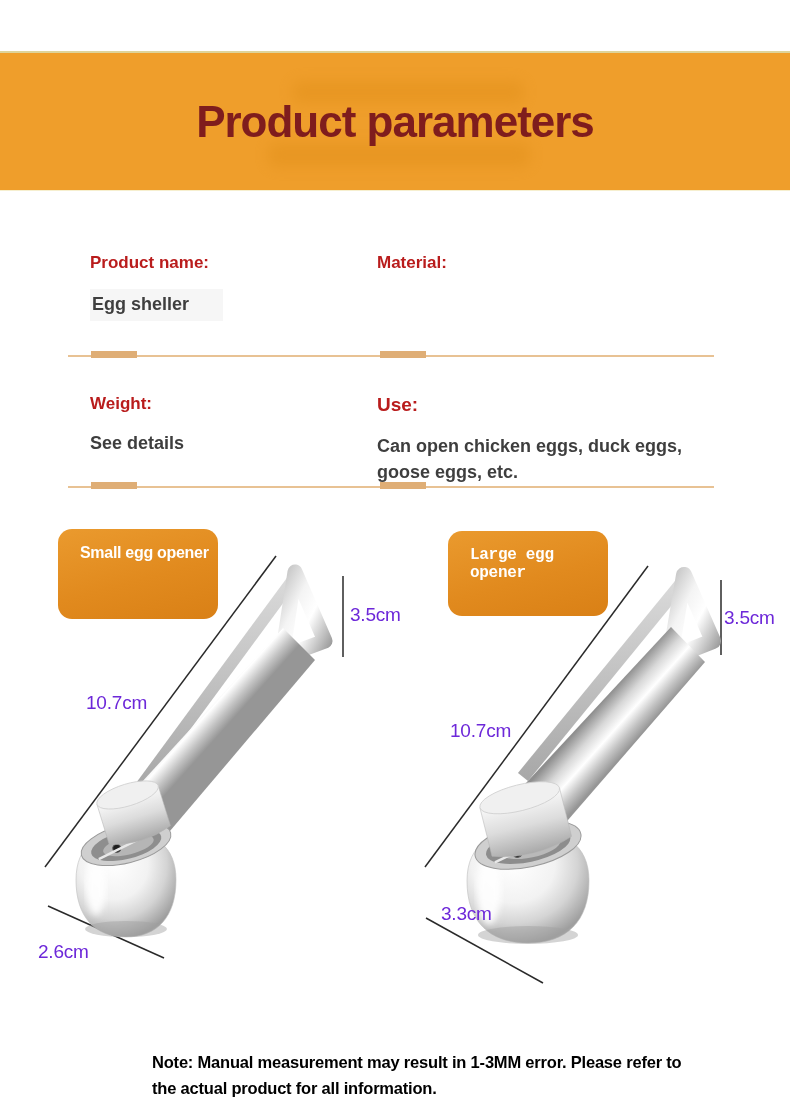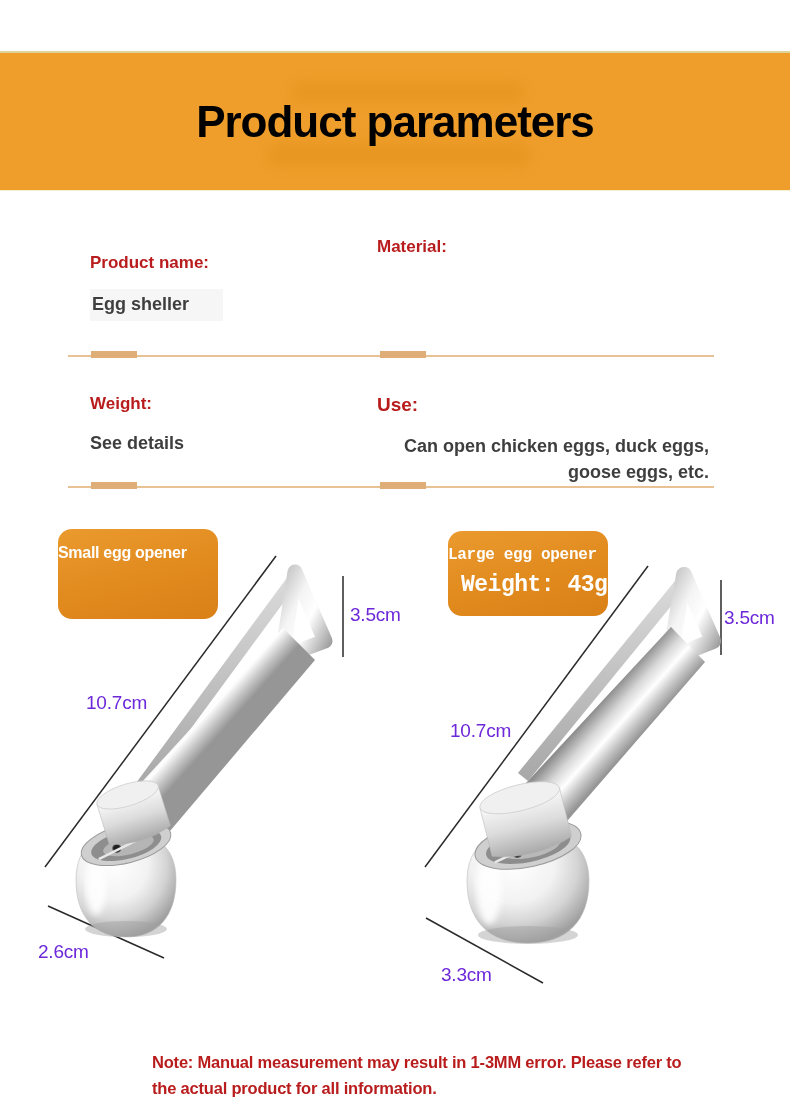--- a/index.html
+++ b/index.html
@@ -7,67 +7,67 @@
         font-family:"Liberation Sans",sans-serif;overflow:hidden;}
 
   
   .banner{position:absolute;left:0;top:51px;width:790px;height:137px;
           background:#ef9e2b;border-top:2px solid #ded49b;border-bottom:1px solid #f6efcf;}
   .wm{position:absolute;background:#d8860f;opacity:.30;filter:blur(7px);border-radius:8px;}
   .wm1{left:292px;top:28px;width:232px;height:22px;}
   .wm2{left:268px;top:90px;width:262px;height:24px;}
   .banner-title{position:absolute;left:0;top:0;width:100%;height:100%;margin:0;
           display:flex;align-items:center;justify-content:center;
-          color:#000000;font-size:44px;font-weight:bold;letter-spacing:-1px;}
+          color:#7f1d1d;font-size:44px;font-weight:bold;letter-spacing:-1px;}
 
   
   .spec{position:absolute;}
   .spec-label{font-size:17px;font-weight:bold;color:#b91c1c;line-height:1.2;}
-  .spec-value{margin-top:16px;font-size:18px;font-weight:bold;color:#3e3e3e;line-height:1.45;text-align:right;}
+  .spec-value{margin-top:16px;font-size:18px;font-weight:bold;color:#3e3e3e;line-height:1.45;}
   .ghost{display:inline-block;background:#f6f6f6;padding:2px 34px 4px 2px;}
   .wide{width:332px;}
 
   .divider{position:absolute;left:0;width:790px;height:9px;}
   .dline{position:absolute;display:block;left:68px;top:4px;width:646px;height:2px;background:#e8c294;}
   .dtick{position:absolute;display:block;top:0;width:46px;height:7px;background:#dfae76;}
 
   
   .badge{position:absolute;width:160px;border-radius:14px;color:#fff;
          background:linear-gradient(165deg,#ea9a2e 0%,#e18a1e 55%,#d98016 100%);}
-  .badge-title{margin:15px 0 0 0;font-size:16px;font-weight:bold;letter-spacing:-0.3px;}
+  .badge-title{margin:15px 0 0 22px;font-size:16px;font-weight:bold;letter-spacing:-0.3px;}
   .badge-weight{margin:8px 0 0 13px;font-size:23px;font-weight:bold;letter-spacing:-0.5px;}
   .badge-left{left:58px;top:529px;height:90px;}
   .badge-right{left:448px;top:531px;height:85px;font-family:Liberation Mono, monospace;}
 
   
   .product-svg{position:absolute;}
   .svg-left{left:30px;top:545px;}
   .svg-right{left:405px;top:545px;}
   .dim{position:absolute;font-size:19px;color:#6d28d9;letter-spacing:-0.2px;}
 
   
   .note{position:absolute;left:152px;top:1049px;width:548px;
-        font-size:16.5px;font-weight:bold;line-height:26px;letter-spacing:-0.2px;color:#b91c1c;}
+        font-size:16.5px;font-weight:bold;line-height:26px;letter-spacing:-0.2px;color:#000000;}
 </style>
 </head>
 <body>
 
 <div class="page">
 
   <header class="banner">
     <div class="wm wm1"></div>
     <div class="wm wm2"></div>
     <h1 class="banner-title">Product parameters</h1>
   </header>
 
   <section class="spec" style="left:90px;top:253px;">
     <div class="spec-label">Product name:</div>
     <div><span class="spec-value ghost">Egg sheller</span></div>
   </section>
-  <section class="spec" style="left:377px;top:237px;">
+  <section class="spec" style="left:377px;top:253px;">
     <div class="spec-label">Material:</div>
   </section>
 
   <div class="divider" style="top:351px;">
     <i class="dline"></i>
     <i class="dtick" style="left:91px;"></i>
     <i class="dtick" style="left:380px;"></i>
   </div>
 
   <section class="spec" style="left:90px;top:394px;">
@@ -83,21 +83,20 @@
     <i class="dline"></i>
     <i class="dtick" style="left:91px;"></i>
     <i class="dtick" style="left:380px;"></i>
   </div>
 
   <div class="badge badge-left">
     <div class="badge-title">Small egg opener</div>
   </div>
   <div class="badge badge-right">
     <div class="badge-title">Large egg opener</div>
-    <div class="badge-weight">Weight: 43g</div>
   </div>
 
   <svg class="product-svg svg-left" width="370" height="430" viewBox="0 0 370 430">
     <defs>
       <linearGradient id="aSteel" x1="0" y1="0" x2="1" y2="1">
         <stop offset="0" stop-color="#c0c0c0"></stop>
           <stop offset="0.35" stop-color="#f4f4f4"></stop>
         <stop offset="0.6" stop-color="#ffffff"></stop>
           <stop offset="1" stop-color="#9c9c9c"></stop>
       </linearGradient>
@@ -219,17 +218,17 @@
         <ellipse cx="0" cy="-26" rx="41" ry="13" fill="#f0f0f0" stroke="#cfcfcf" stroke-width="0.8"></ellipse>
       </g>
     </g>
   </svg>
 
   <div class="dim" style="left:86px;top:692px;">10.7cm</div>
   <div class="dim" style="left:350px;top:604px;">3.5cm</div>
   <div class="dim" style="left:38px;top:941px;">2.6cm</div>
   <div class="dim" style="left:450px;top:720px;">10.7cm</div>
   <div class="dim" style="left:724px;top:607px;">3.5cm</div>
-  <div class="dim" style="left:441px;top:964px;">3.3cm</div>
+  <div class="dim" style="left:441px;top:903px;">3.3cm</div>
 
   <div class="note">Note: Manual measurement may result in 1-3MM error. Please refer to the actual product for all information.</div>
 
 </div>
 
 </body></html>

